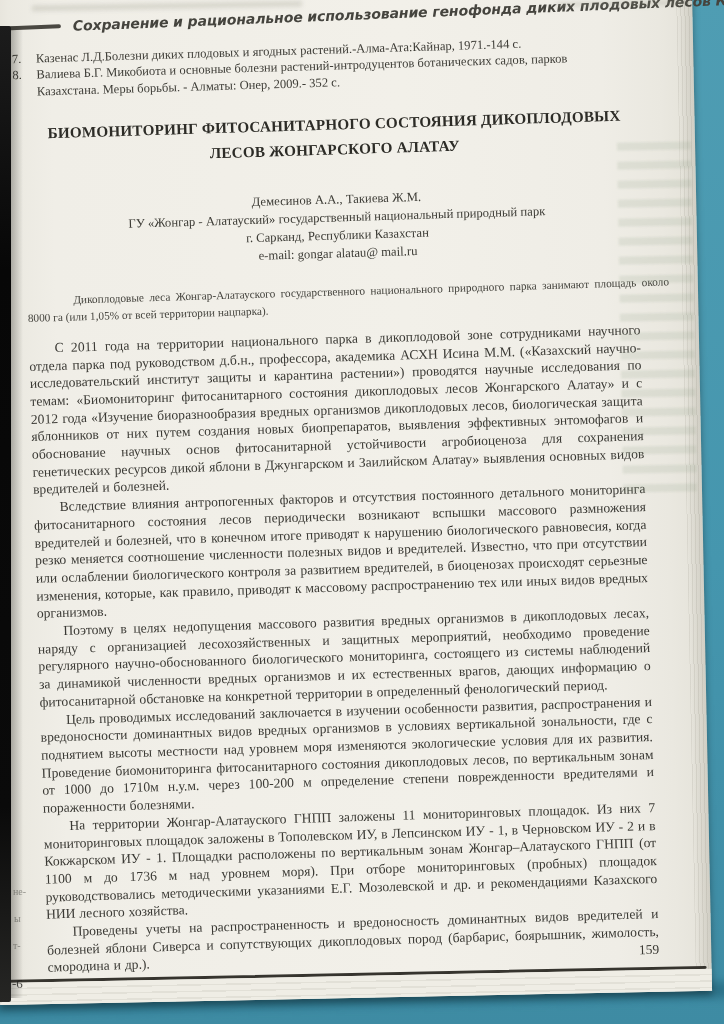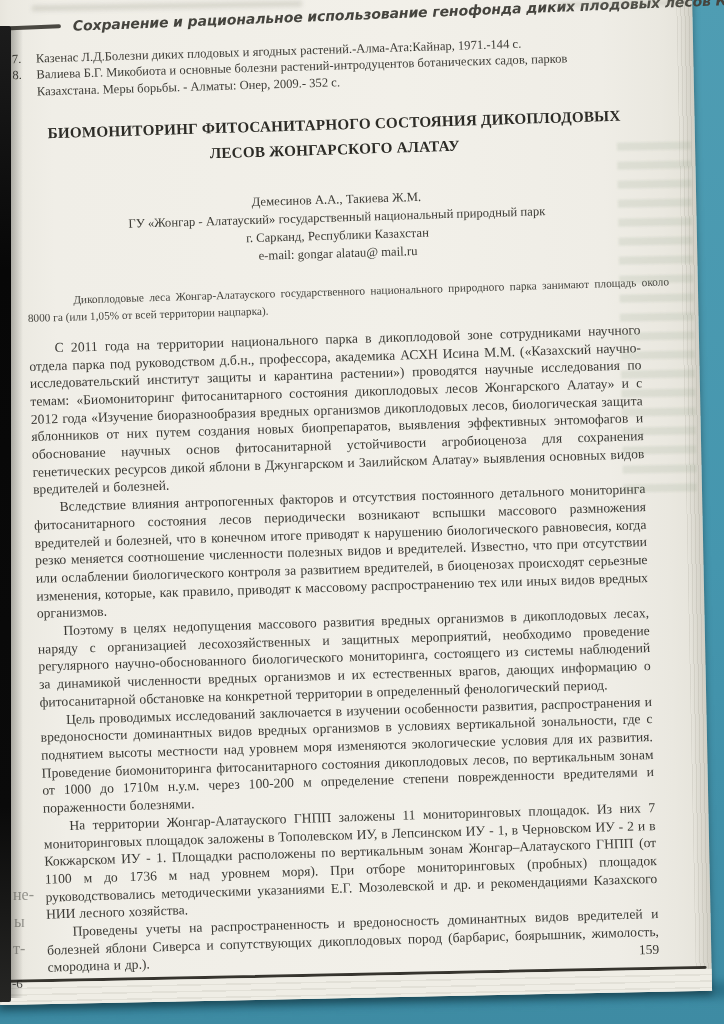--- a/index.html
+++ b/index.html
@@ -46,21 +46,21 @@
     background:linear-gradient(90deg,rgba(40,40,35,.32),rgba(40,40,35,0));
   }
   
   .top-smudge-a{position:absolute;left:32px;top:3px;width:270px;height:6px;background:rgba(150,150,138,.28);filter:blur(2px);transform:rotate(-1deg);z-index:3;}
   .top-smudge-b{position:absolute;left:556px;top:1px;width:130px;height:5px;background:rgba(150,150,138,.25);filter:blur(2px);transform:rotate(-1deg);z-index:3;}
   .ghost-col{
     position:absolute;right:30px;top:142px;width:74px;height:356px;z-index:1;
     background:repeating-linear-gradient(180deg,rgba(130,150,120,.15) 0 8px,rgba(0,0,0,0) 8px 19px);
     filter:blur(1.3px);transform:rotate(-1deg);
   }
-  .margin-frag{position:absolute;z-index:7;font-family:"Liberation Serif",serif;font-size:16px;color:rgba(75,75,70,.55);}
+  .margin-frag{position:absolute;z-index:7;font-family:"Liberation Serif",serif;font-size:10px;color:rgba(75,75,70,.55);}
   
   .content{
     position:absolute;left:0;top:0;width:700px;z-index:2;
     transform:rotate(-0.6deg);transform-origin:0 0;
     color:#3b3a35;
   }
   .running-header{
     margin:26px 0 0 22px;display:flex;align-items:center;gap:12px;
     transform:rotate(-0.5deg);transform-origin:0 50%;
   }

